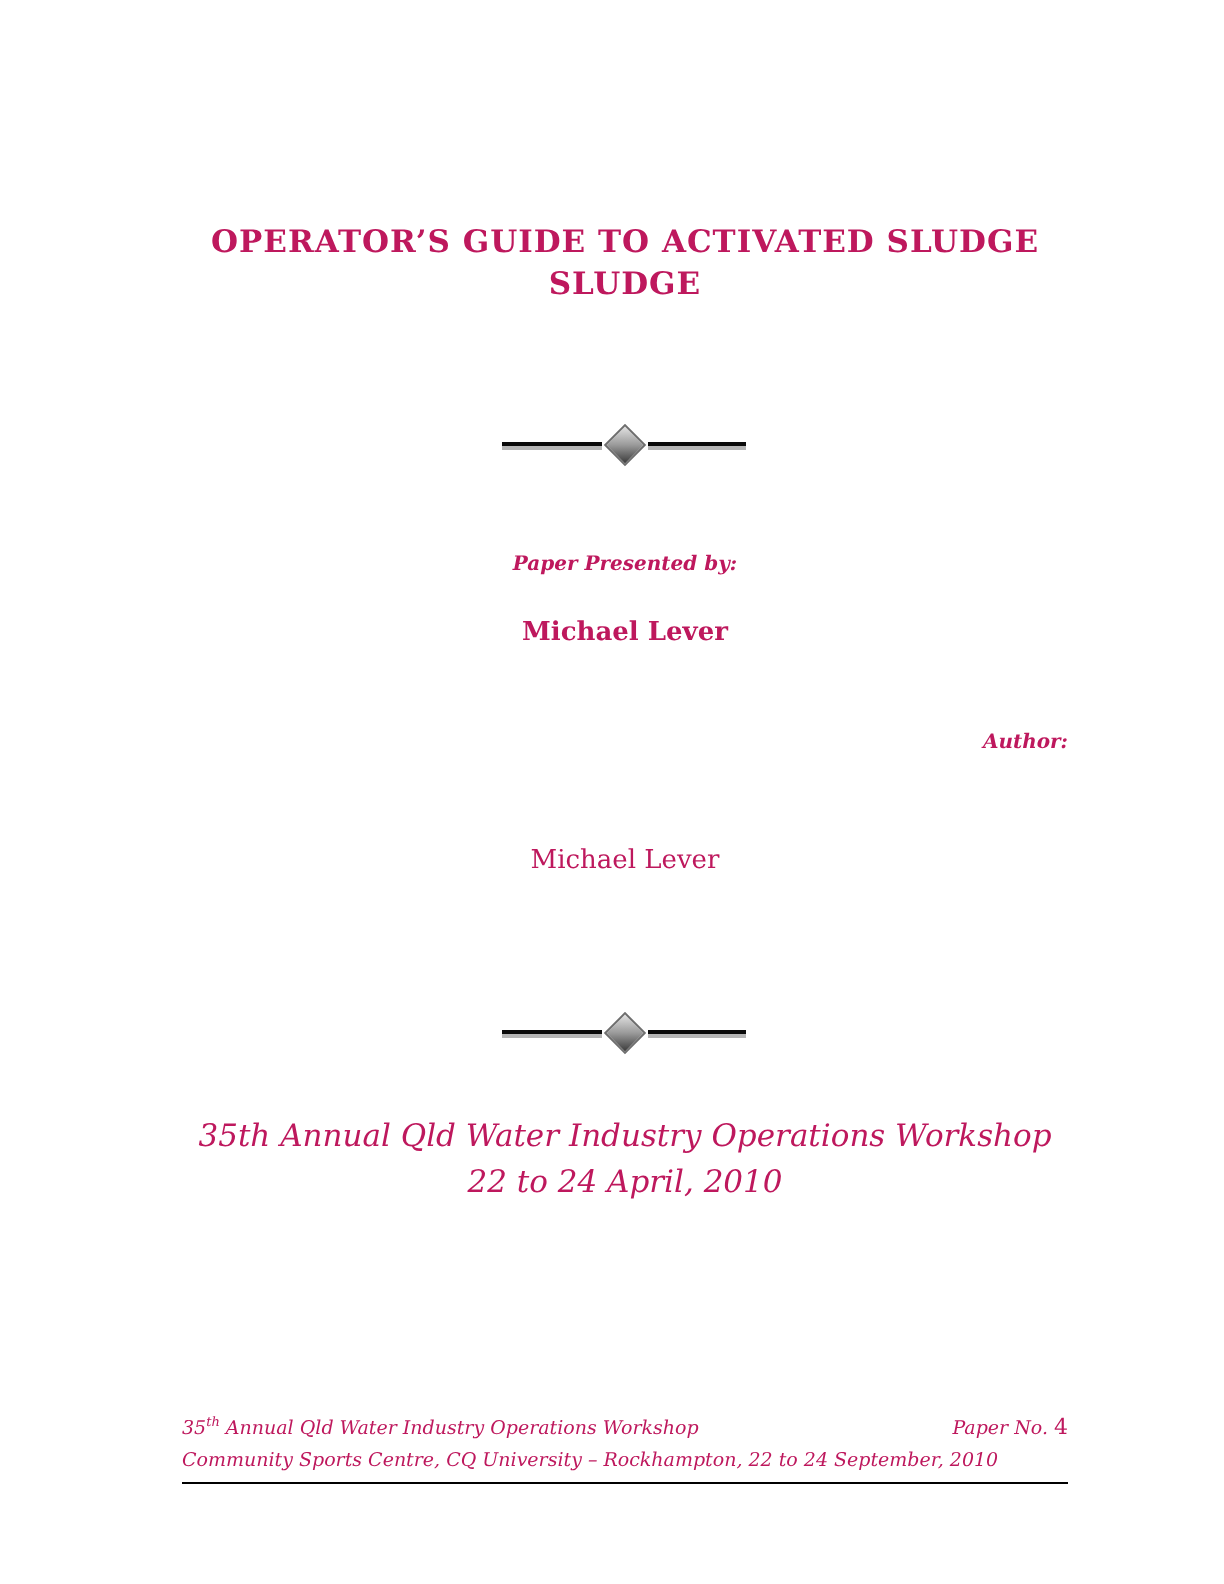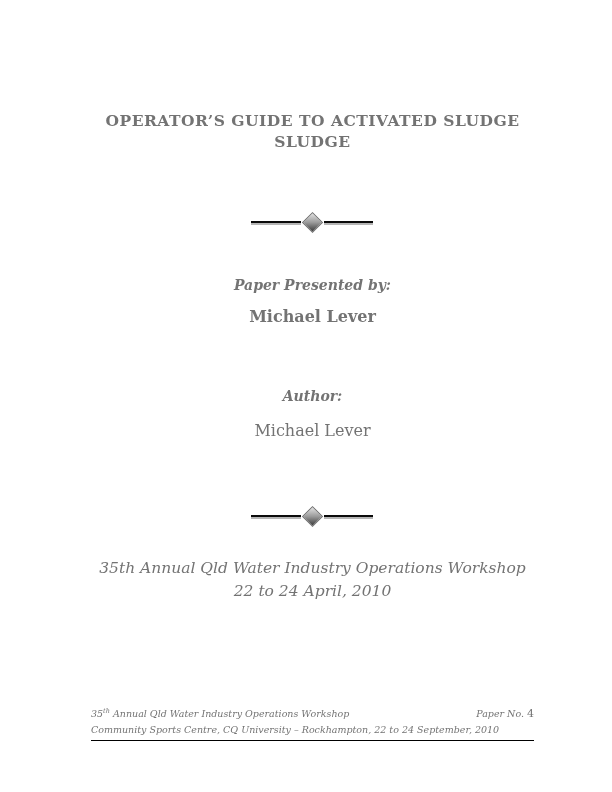--- a/index.html
+++ b/index.html
@@ -6,47 +6,47 @@
     margin: 0;
     padding: 0;
     background: #e8e8e8;
   }
   .page {
     position: relative;
     width: 612px;
     height: 792px;
     background: #ffffff;
     font-family: "DejaVu Serif", "Liberation Serif", serif;
-    color: #737373;
+    color: #be185d;
     overflow: hidden;
     margin: 0 auto;
   }
   
   .col {
     position: absolute;
     left: 91px;
     width: 443px;
     text-align: center;
   }
   .title {
     top: 110px;
     font-weight: bold;
     font-size: 15.5px;
     letter-spacing: 0.5px;
     line-height: 21px;
   }
   .label {
     font-style: italic;
     font-weight: bold;
-    font-size: 14px;
+    font-size: 10px;
   }
   .presented-label { top: 277px; }
-  .author-label    { top: 388px; }
+  .author-label    { top: 366px; text-align: right; }
   .person-name {
-    font-size: 16px;
+    font-size: 13px;
     line-height: 18px;
   }
   .presenter-name { top: 308px; font-weight: bold; }
   .author-name    { top: 422px; font-weight: normal; }
 
   
   .divider {
     position: absolute;
     left: 251px;
     width: 122px;

